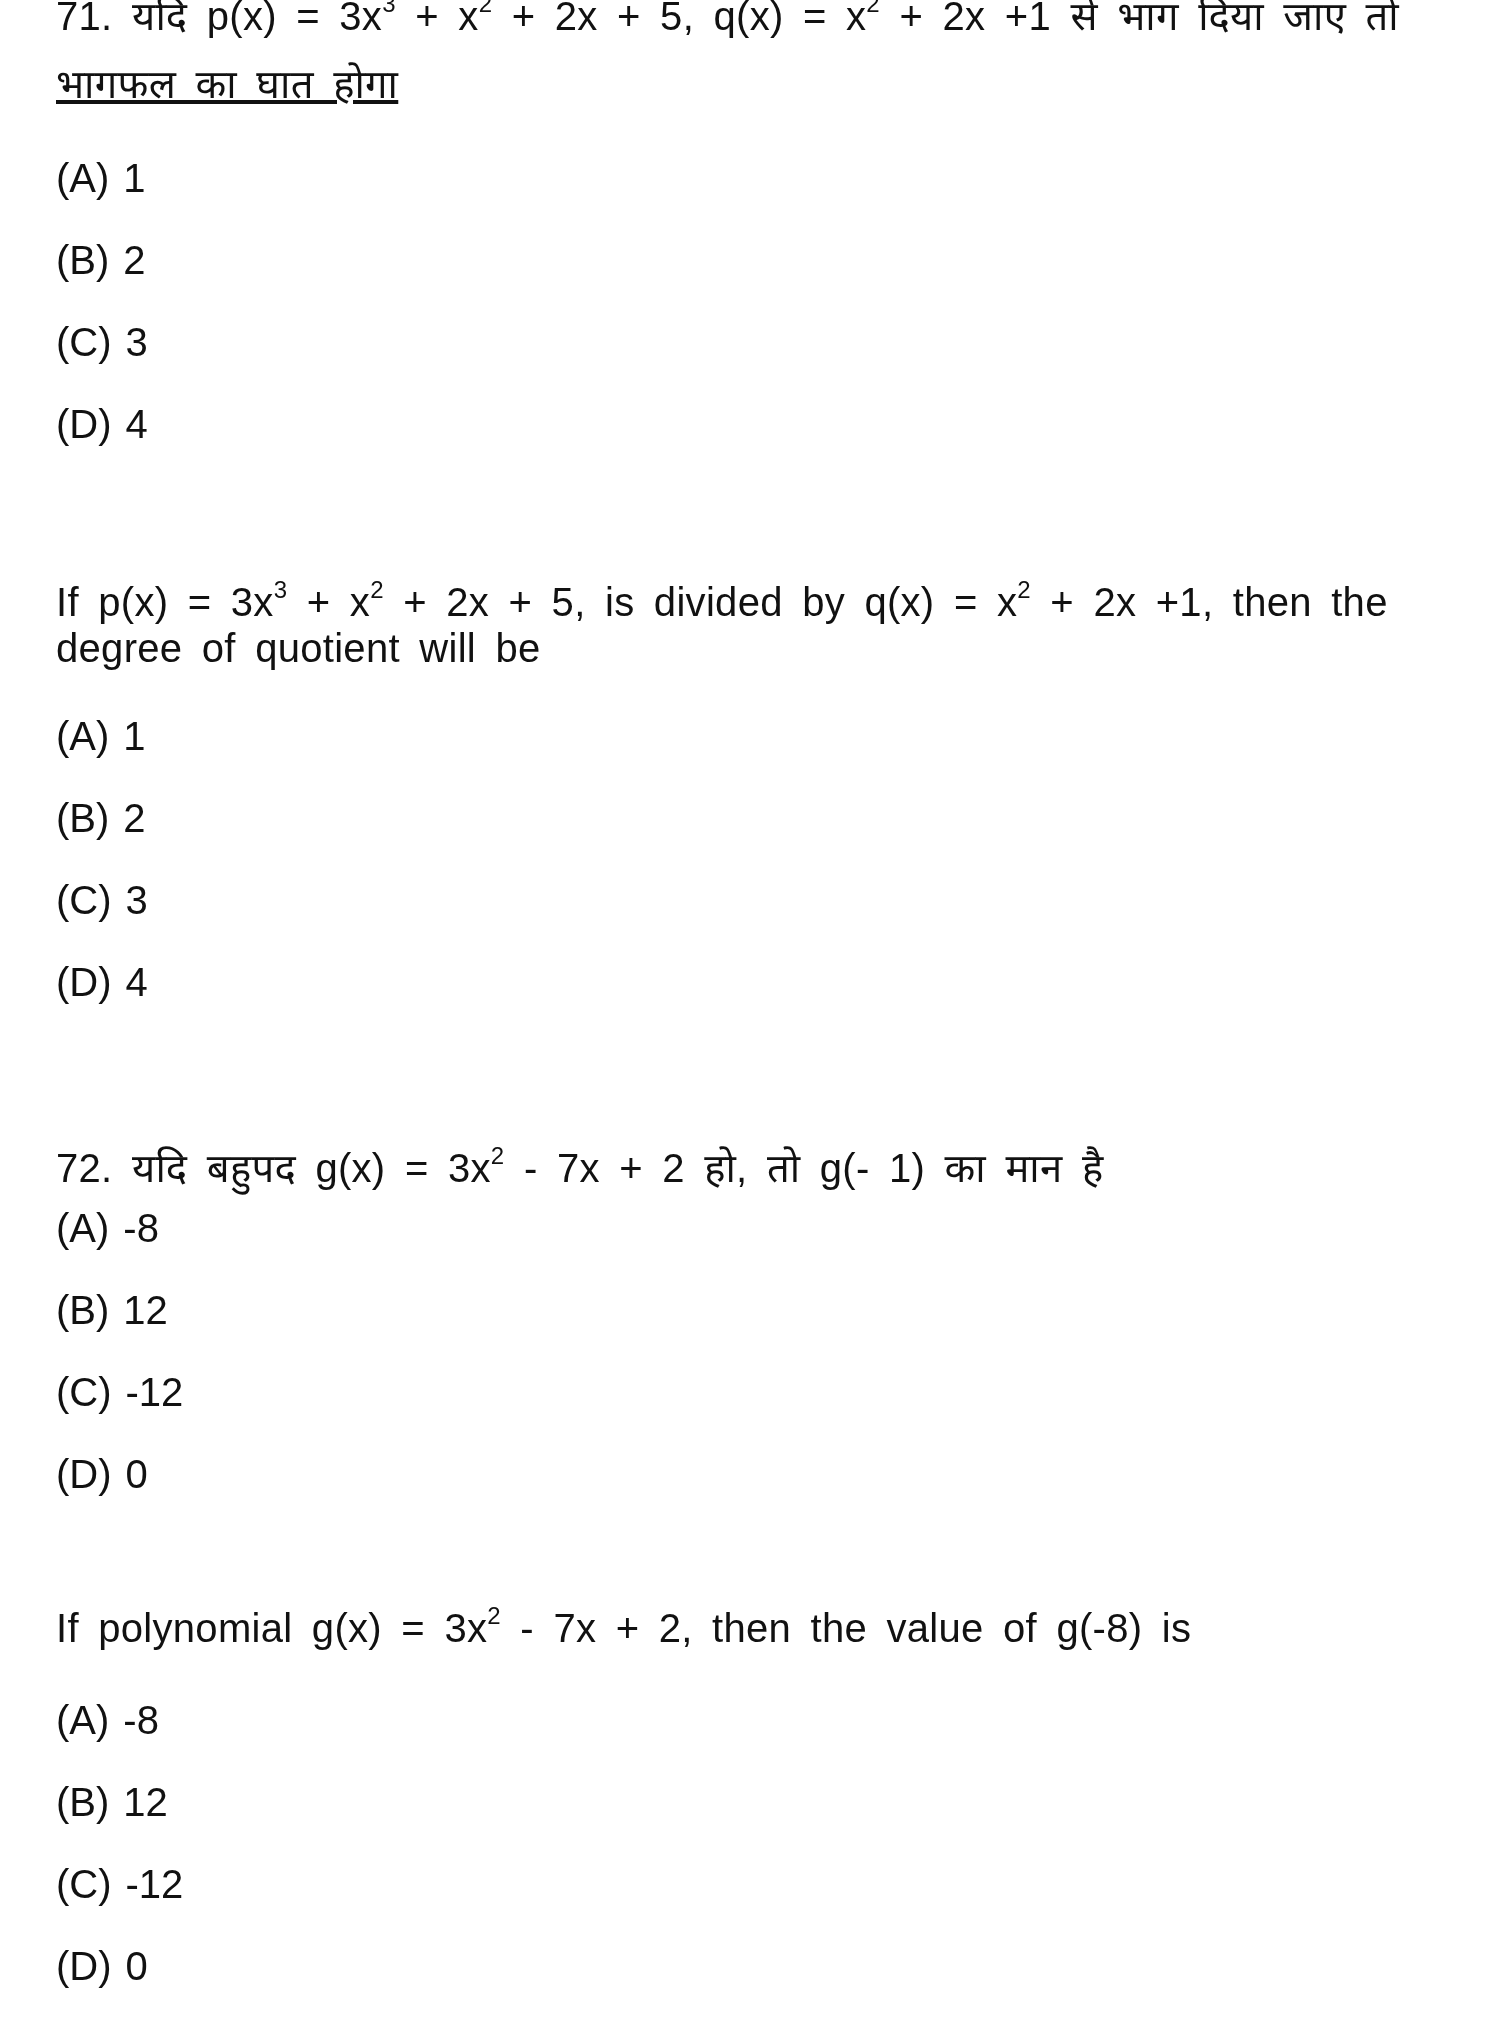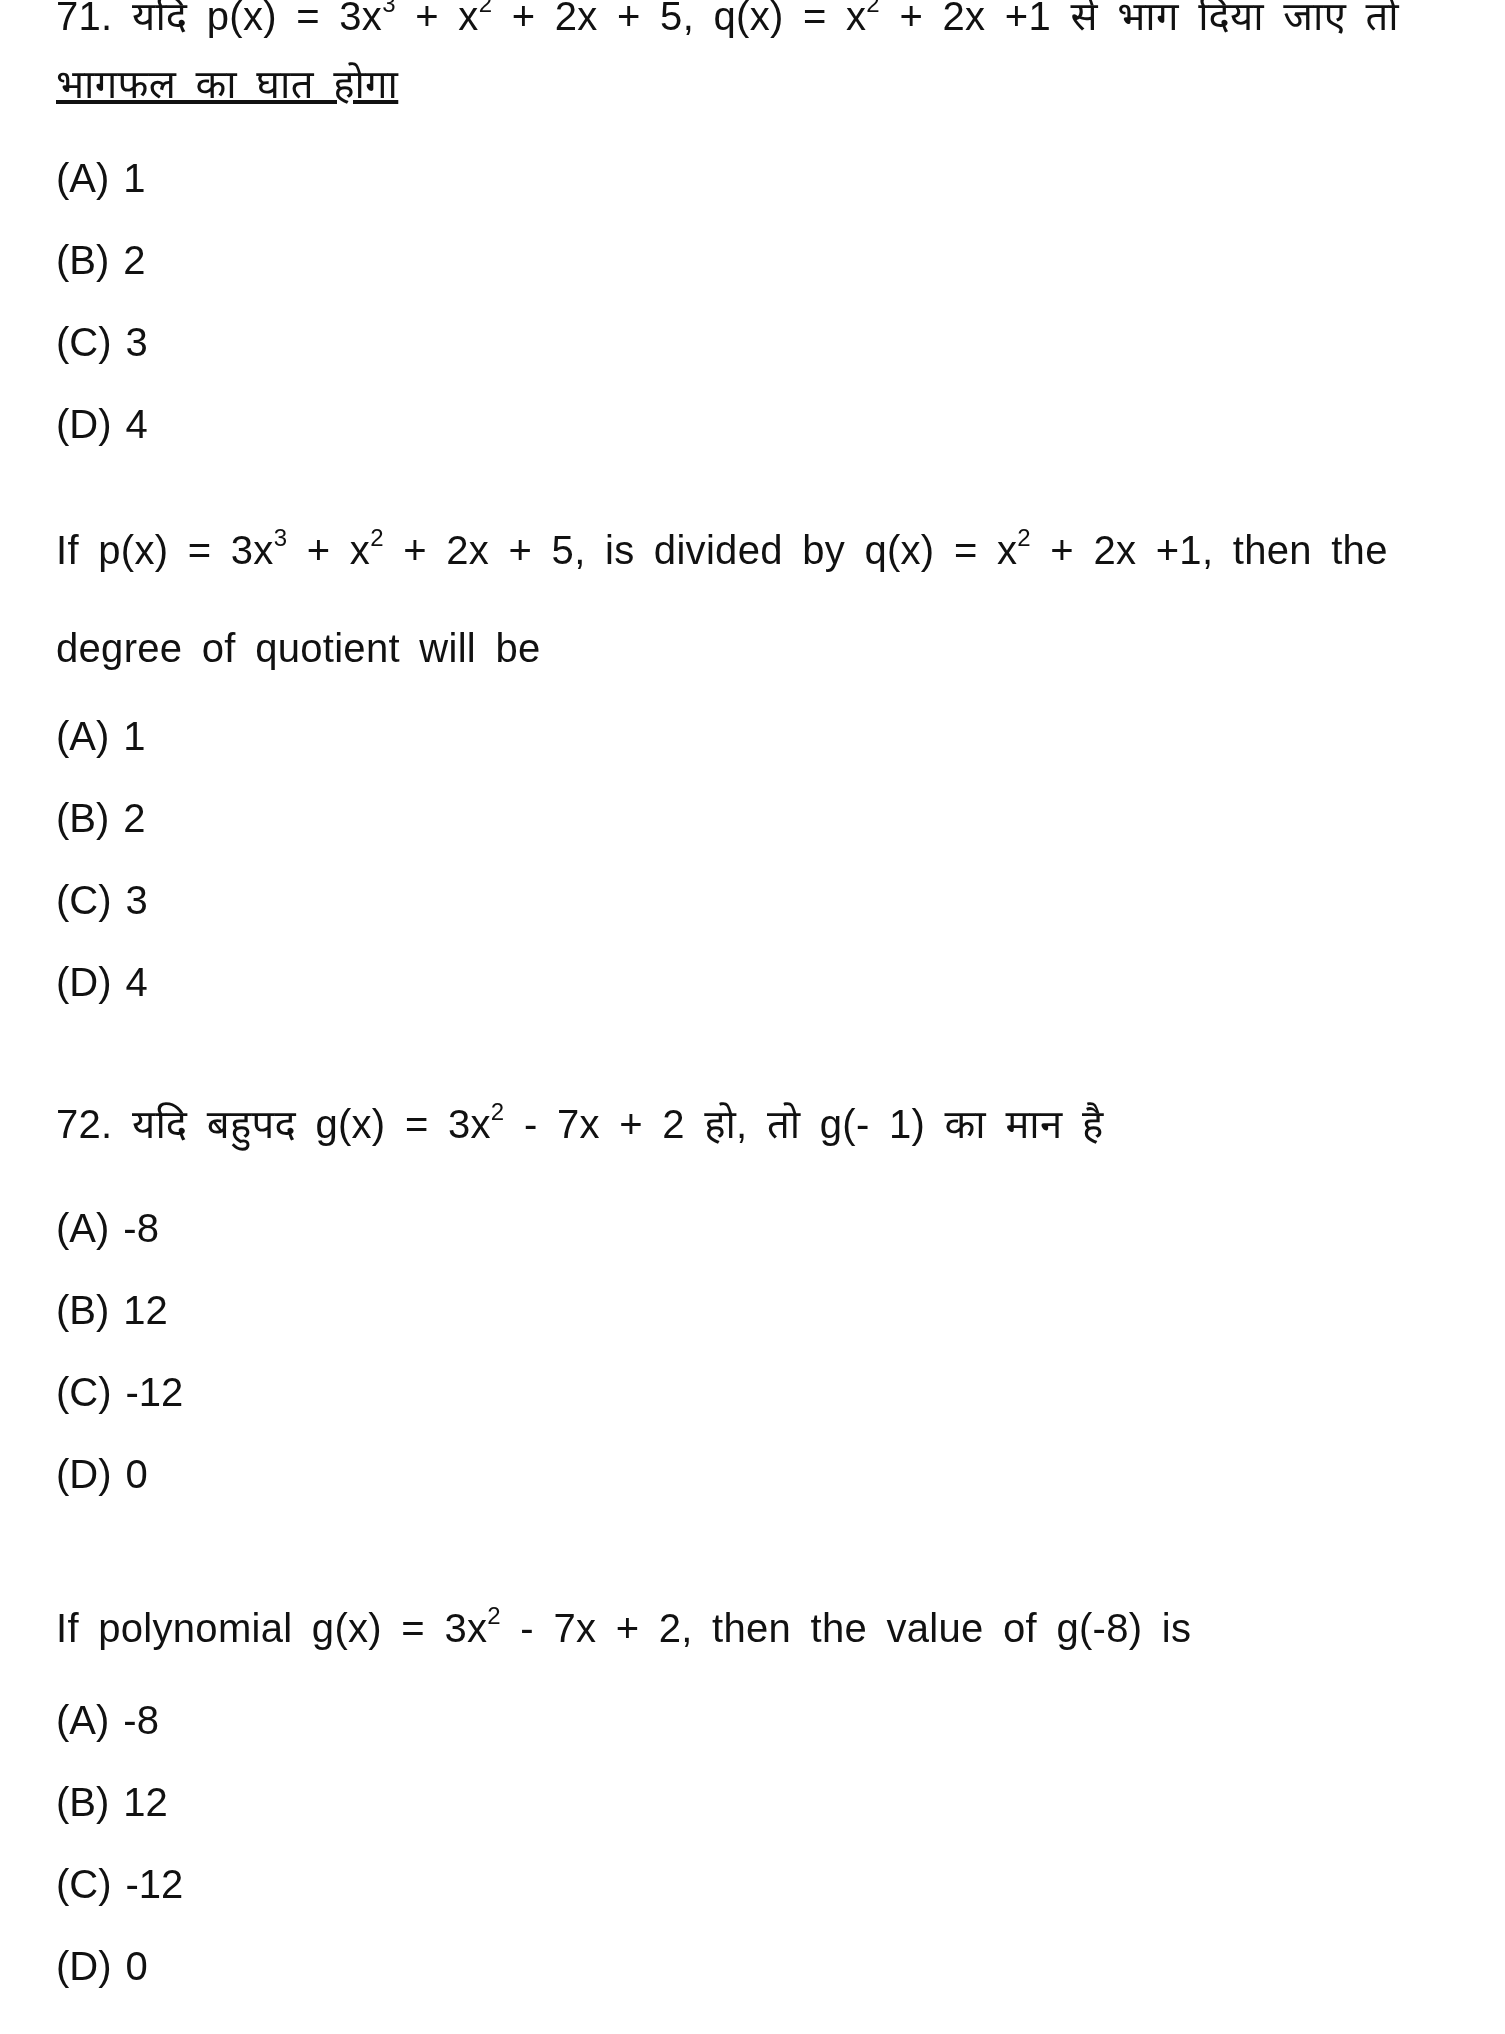--- a/index.html
+++ b/index.html
@@ -20,33 +20,33 @@
 </div>
 <div class="line" style="top:60px;text-decoration:underline;">
   <span>भागफल का घात होगा</span>
 </div>
 
 <div class="opt" style="top:146px;"><span class="lbl">(A)</span><span>1</span></div>
 <div class="opt" style="top:228px;"><span class="lbl">(B)</span><span>2</span></div>
 <div class="opt" style="top:310px;"><span class="lbl">(C)</span><span>3</span></div>
 <div class="opt" style="top:392px;"><span class="lbl">(D)</span><span>4</span></div>
 
-<div class="line" style="top:526px;">
+<div class="line" style="top:578px;">
   <span>If p(x) = 3x</span><sup>3</sup><span> + x</span><sup>2</sup><span> + 2x + 5, is divided by q(x) = x</span><sup>2</sup><span> + 2x +1, then the</span>
 </div>
 <div class="line" style="top:624px;">
   <span>degree of quotient will be</span>
 </div>
 
 <div class="opt" style="top:704px;"><span class="lbl">(A)</span><span>1</span></div>
 <div class="opt" style="top:786px;"><span class="lbl">(B)</span><span>2</span></div>
 <div class="opt" style="top:868px;"><span class="lbl">(C)</span><span>3</span></div>
 <div class="opt" style="top:950px;"><span class="lbl">(D)</span><span>4</span></div>
 
-<div class="line" style="top:1100px;">
+<div class="line" style="top:1144px;">
   <span>72.</span>
   <span>यदि बहुपद g(x) = 3x</span><sup>2</sup><span> - 7x + 2 हो, तो g(- 1) का मान है</span>
 </div>
 
 <div class="opt" style="top:1196px;"><span class="lbl">(A)</span><span>-8</span></div>
 <div class="opt" style="top:1278px;"><span class="lbl">(B)</span><span>12</span></div>
 <div class="opt" style="top:1360px;"><span class="lbl">(C)</span><span>-12</span></div>
 <div class="opt" style="top:1442px;"><span class="lbl">(D)</span><span>0</span></div>
 
 <div class="line" style="top:1604px;">

